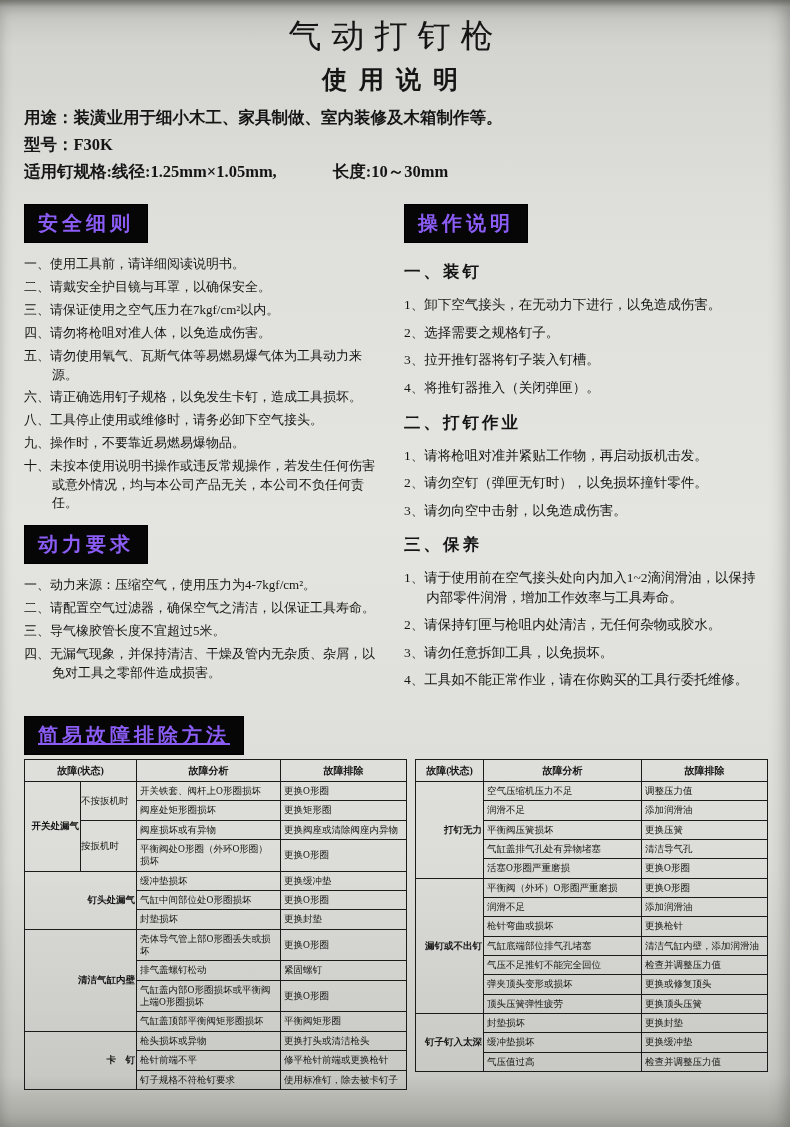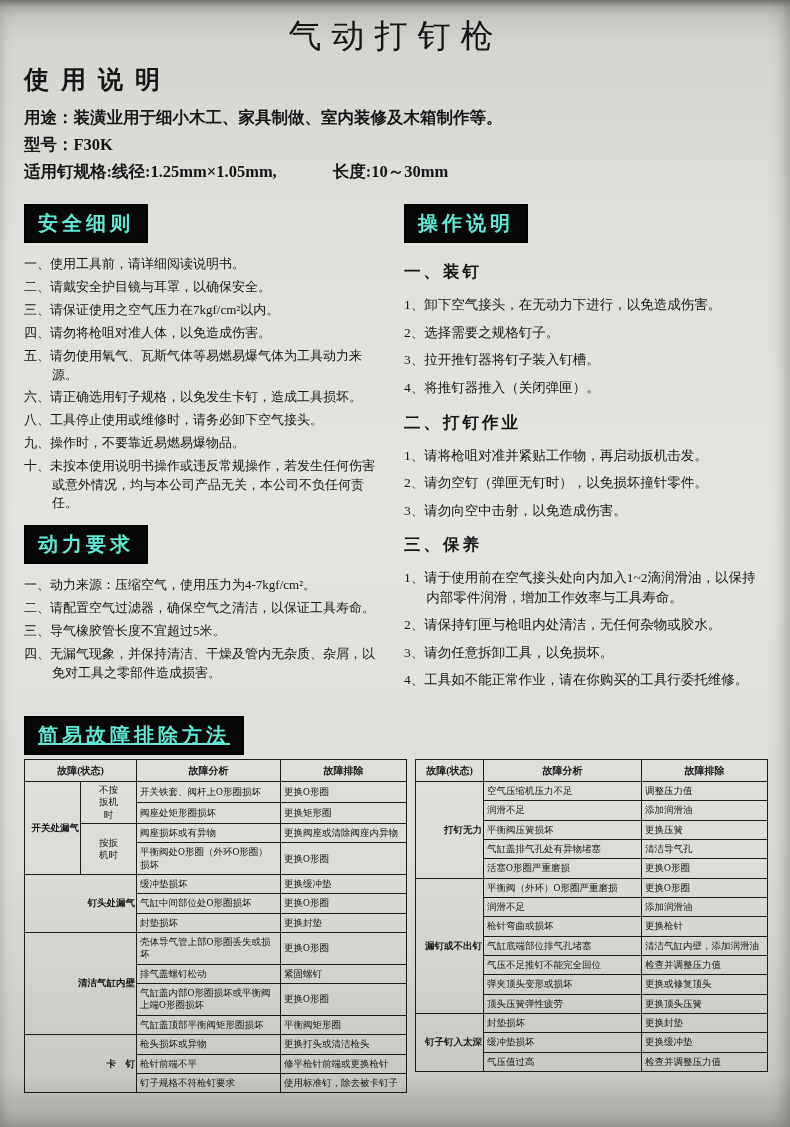--- a/index.html
+++ b/index.html
@@ -6,41 +6,41 @@
   html,body{margin:0;padding:0;}
   body{
     width:790px;height:1127px;overflow:hidden;
     background:linear-gradient(180deg,#96968f 0px,#c2c2be 7px,#d4d4d0 45px,#dfdfdb 220px,#e4e4e0 520px,#dcdcd8 860px,#c8c8c4 1075px,#a3a39d 1127px);
     box-shadow:inset -8px 0 16px rgba(0,0,0,.14), inset 0 8px 14px rgba(0,0,0,.18);
     font-family:"Liberation Serif","DejaVu Serif",serif;
     color:#151515;
   }
   .page{padding:6px 22px 0 24px;}
   .title{text-align:center;font-size:33px;font-weight:normal;letter-spacing:10px;margin:8px 0 0;}
-  .subtitle{font-size:25px;font-weight:bold;letter-spacing:12px;margin:4px 0 10px;}
+  .subtitle{text-align:center;font-size:25px;font-weight:bold;letter-spacing:12px;margin:4px 0 10px;}
   .meta{font-size:16.5px;font-weight:bold;line-height:1.5;}
   .meta .row{margin:2px 0;}
   .spec-row{display:flex;}
   .spec-row .len{margin-left:56px;}
   .columns{display:flex;gap:24px;margin-top:12px;}
   .col-left{width:356px;flex:none;}
   .col-right{flex:1;min-width:0;}
-  .badge{display:inline-block;background:#060606;color:#5eead4;font-size:20px;font-weight:bold;
+  .badge{display:inline-block;background:#060606;color:#8b5cf6;font-size:20px;font-weight:bold;
          letter-spacing:4px;padding:5px 13px;margin:8px 0 12px;border:1px solid #000;}
   .badge.trouble{margin:12px 0 4px;text-decoration:underline;}
   .hang{font-size:13px;line-height:1.42;margin-bottom:4.5px;text-indent:-2.15em;padding-left:2.15em;}
   .op-sec{margin-bottom:14px;}
   .op-title{font-size:16.5px;font-weight:bold;letter-spacing:3px;margin:6px 0 12px;}
   .op-item{font-size:13.5px;line-height:1.45;margin-bottom:8px;text-indent:-1.65em;padding-left:1.65em;}
   .tables{display:flex;gap:8px;align-items:flex-start;}
   table.ts{border-collapse:collapse;table-layout:fixed;}
   .ts th,.ts td{border:1px solid #1b1b1b;font-size:9.5px;line-height:1.3;padding:3px;vertical-align:middle;word-break:break-all;}
   .ts th{text-align:center;font-weight:bold;font-size:10px;padding:4px 1px;}
   .ts td.fault{text-align:right;font-weight:bold;padding:2px 1px;}
-  .ts td.sub{text-align:center;padding:2px 14px;}
+  .ts td.sub{padding:2px 0;}
   #tbl-left{width:382px;}
   #tbl-right{width:352px;}
 </style>
 </head>
 <body>
 
 <div class="page">
 
   <div class="title">气动打钉枪</div>
   <div class="subtitle">使用说明</div>

